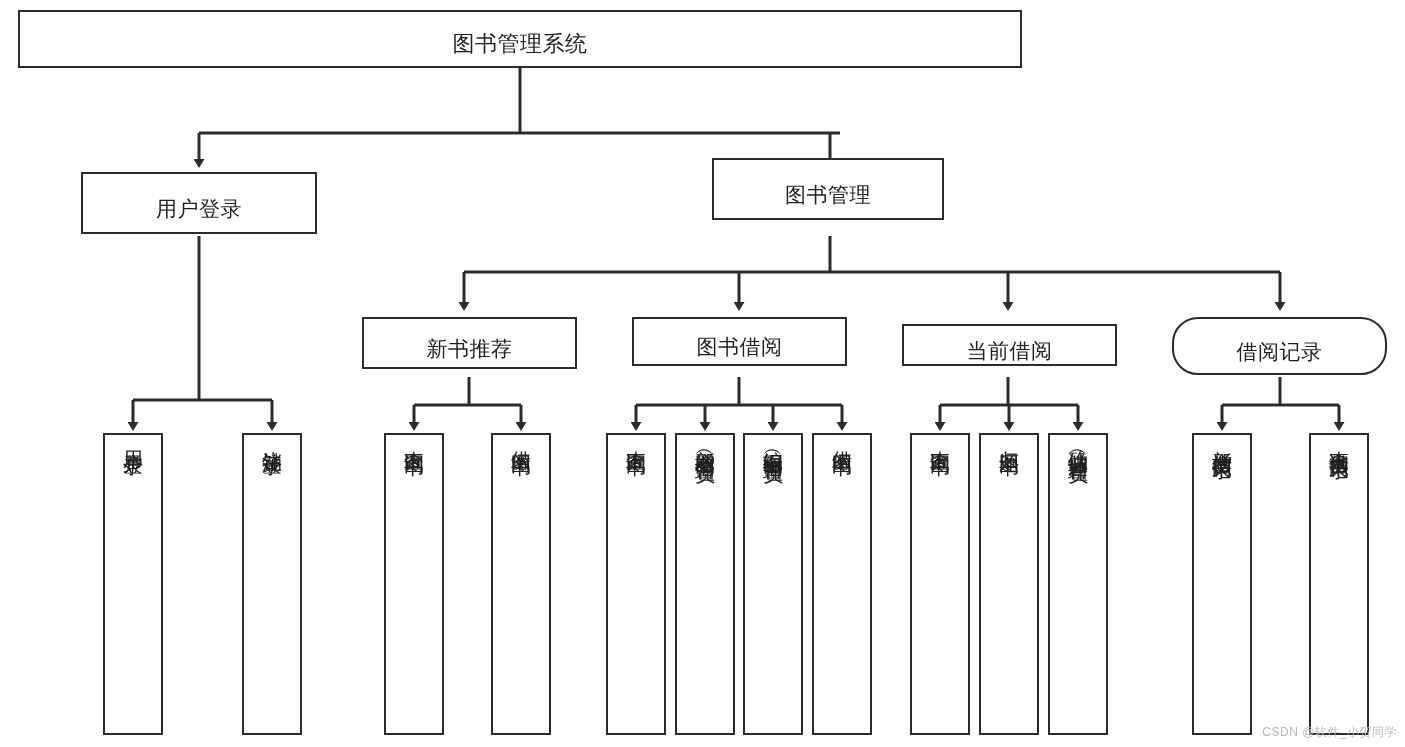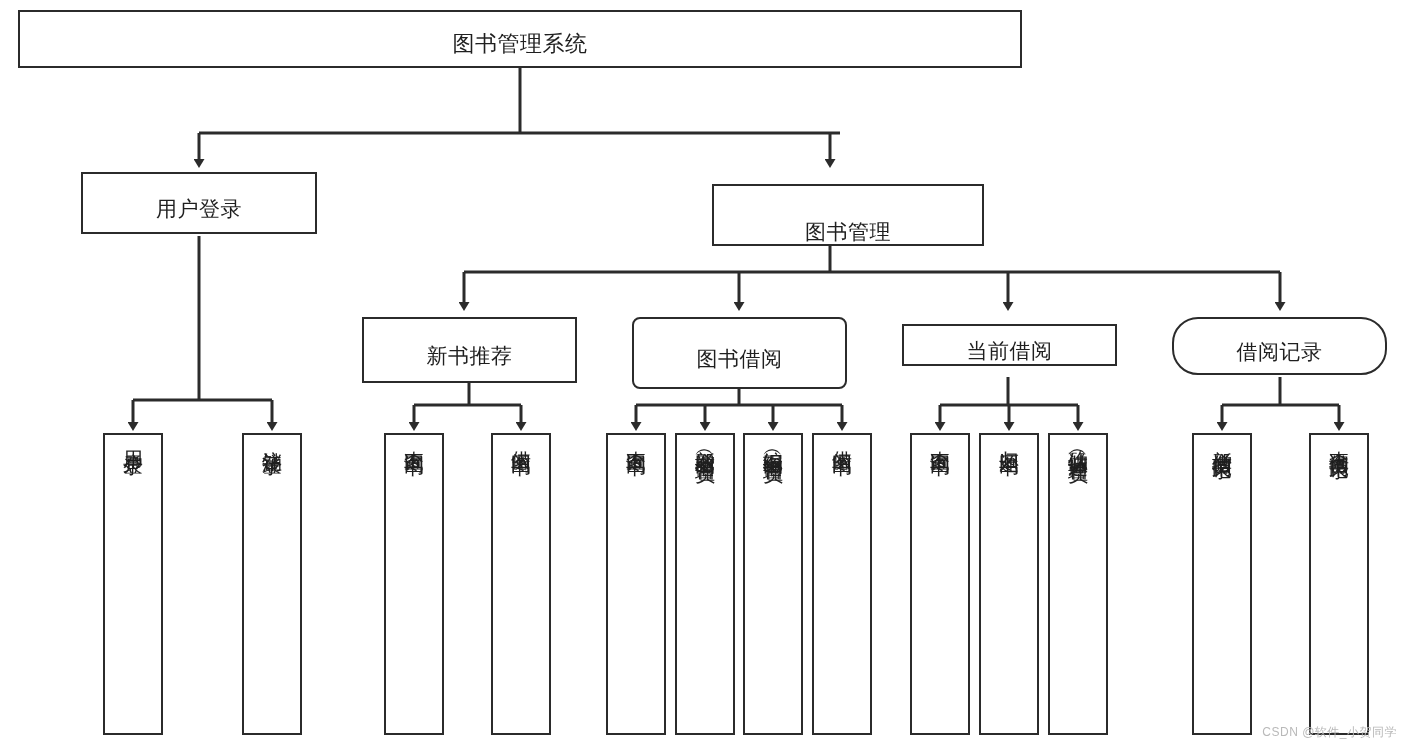--- a/index.html
+++ b/index.html
@@ -129,28 +129,28 @@
     </g>
   </svg>
 
   <div class="node root" style="left:18px; top:10px; width:1004px; height:58px;">
     <span class="node-label">图书管理系统</span>
   </div>
 
   <div class="node level2" style="left:81px; top:172px; width:236px; height:62px;">
     <span class="node-label">用户登录</span>
   </div>
-  <div class="node level2" style="left:712px; top:184px; width:272px; height:62px;align-items:flex-end;">
+  <div class="node level2" style="left:712px; top:158px; width:232px; height:62px;">
     <span class="node-label">图书管理</span>
   </div>
 
-  <div class="node level3" style="left:362px; top:317px; width:215px; height:66px;">
+  <div class="node level3" style="left:362px; top:317px; width:215px; height:52px;">
     <span class="node-label">新书推荐</span>
   </div>
-  <div class="node level3" style="left:632px; top:317px; width:215px; height:72px;border-radius:8px;">
+  <div class="node level3" style="left:632px; top:317px; width:215px; height:49px;">
     <span class="node-label">图书借阅</span>
   </div>
   <div class="node level3" style="left:902px; top:324px; width:215px; height:42px;">
     <span class="node-label">当前借阅</span>
   </div>
   <div class="node level3" style="left:1172px; top:317px; width:215px; height:58px;border-radius:26px;">
     <span class="node-label">借阅记录</span>
   </div>
 
   <div class="node leaf" style="left:103px; top:433px; width:60px; height:302px;">

